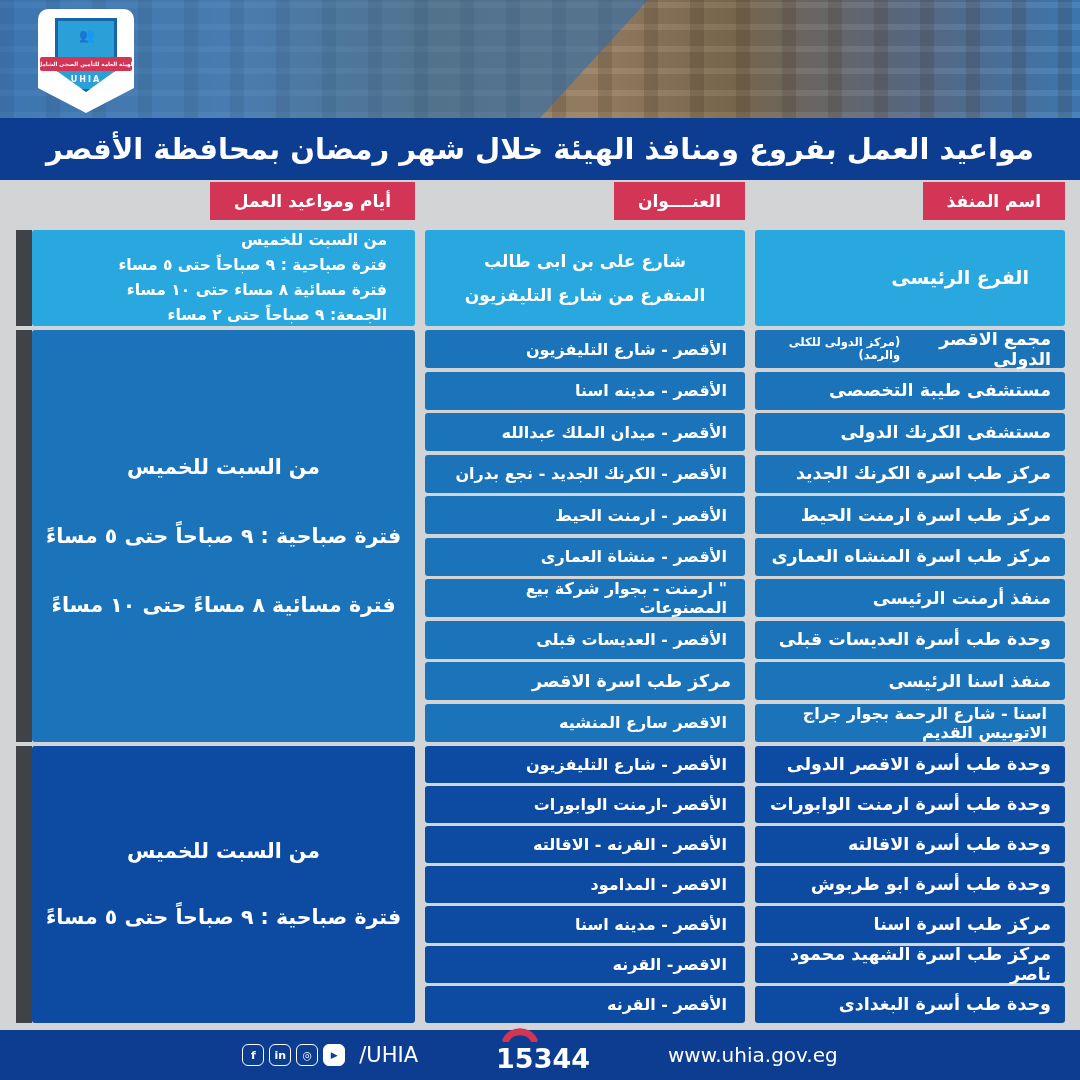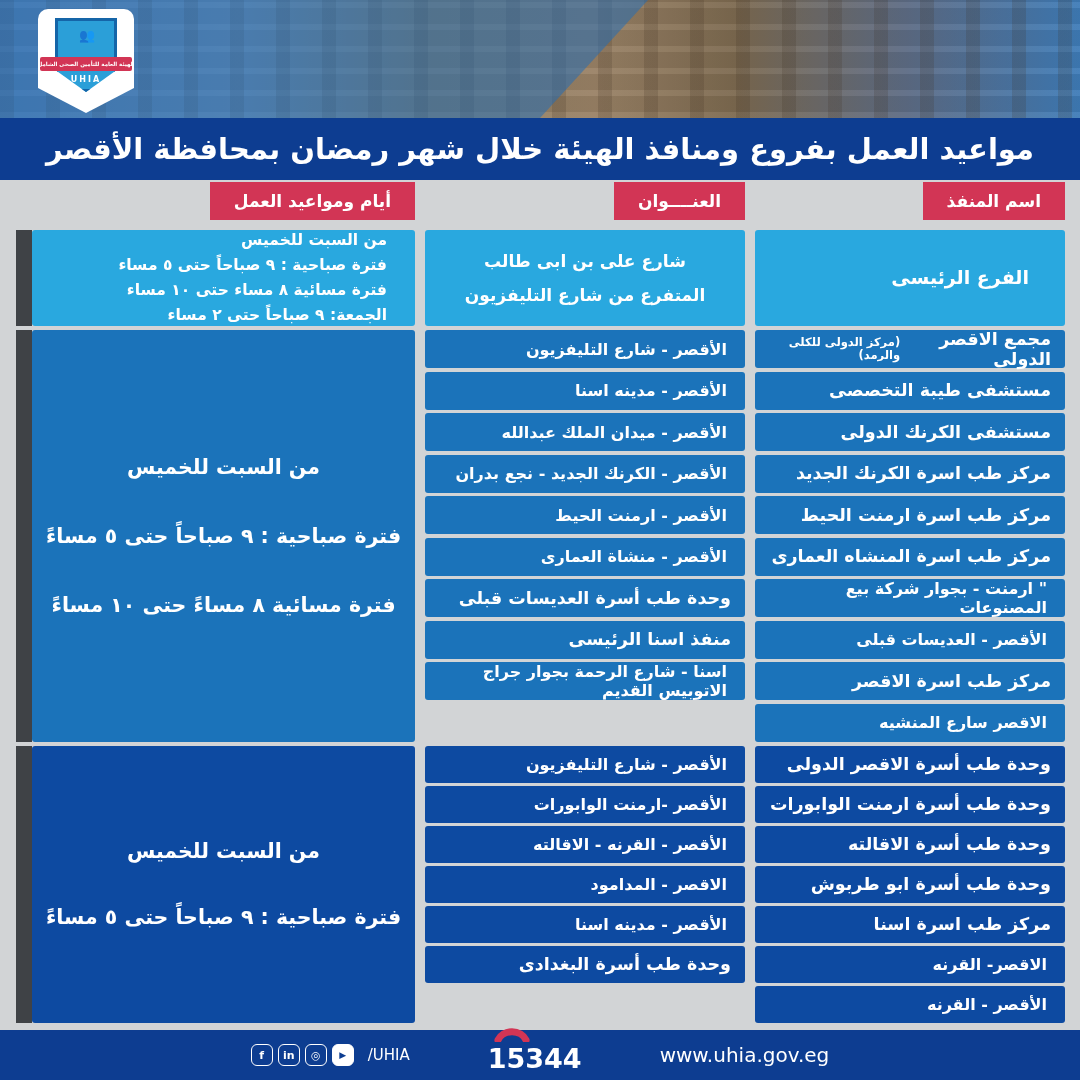--- a/index.html
+++ b/index.html
@@ -96,21 +96,21 @@
     position:absolute;bottom:0;left:0;width:1080px;height:50px;background:#0d3d91;
     display:flex;align-items:center;justify-content:center;gap:78px;color:#fff;direction:ltr;
   }
   .social{display:flex;align-items:center;gap:5px;}
   .sicon{
     width:22px;height:22px;border:1.6px solid #fff;border-radius:6px;
     display:flex;align-items:center;justify-content:center;
     font-size:11px;font-weight:bold;color:#fff;box-sizing:border-box;
   }
   .sicon.yt{background:#fff;color:#0d3d91;font-size:9px;}
-  .handle{font-size:15px;margin-left:9px;font-weight:normal;}
+  .handle{font-size:21px;margin-left:9px;font-weight:normal;}
   .hotline{position:relative;font-size:27px;font-weight:bold;padding-top:6px;}
   .hotline svg{position:absolute;top:-9px;left:6px;}
   .website{font-size:20px;}
 </style>
 </head>
 <body>
 
 <div class="photo">
   <div class="texture"></div>
   <div class="overlay"></div>
@@ -169,20 +169,21 @@
 
     <div class="cell mb name-cell">مركز طب اسرة الكرنك الجديد</div>
     <div class="cell mb addr-cell">الأقصر - الكرنك الجديد - نجع بدران</div>
 
     <div class="cell mb name-cell">مركز طب اسرة ارمنت الحيط</div>
     <div class="cell mb addr-cell">الأقصر - ارمنت الحيط</div>
 
     <div class="cell mb name-cell">مركز طب اسرة المنشاه العمارى</div>
     <div class="cell mb addr-cell">الأقصر - منشاة العمارى</div>
 
+    <div class="cell mb name-cell">منفذ أرمنت الرئيسى</div>
     <div class="cell mb addr-cell">" ارمنت - بجوار شركة بيع المصنوعات</div>
 
     <div class="cell mb name-cell">وحدة طب أسرة العديسات قبلى</div>
     <div class="cell mb addr-cell">الأقصر - العديسات قبلى</div>
 
     <div class="cell mb name-cell">منفذ اسنا الرئيسى</div>
     <div class="cell mb name-cell">مركز طب اسرة الاقصر</div>
 
     <div class="cell mb addr-cell">اسنا - شارع الرحمة بجوار جراج الاتوبيس القديم</div>
     <div class="cell mb addr-cell">الاقصر سارع المنشيه</div>
@@ -202,20 +203,21 @@
 
     <div class="cell nb name-cell">وحدة طب أسرة الاقالته</div>
     <div class="cell nb addr-cell">الأقصر - القرنه - الاقالته</div>
 
     <div class="cell nb name-cell">وحدة طب أسرة ابو طربوش</div>
     <div class="cell nb addr-cell">الاقصر - المدامود</div>
 
     <div class="cell nb name-cell">مركز طب اسرة اسنا</div>
     <div class="cell nb addr-cell">الأقصر - مدينه اسنا</div>
 
+    <div class="cell nb name-cell">مركز طب اسرة الشهيد محمود ناصر</div>
     <div class="cell nb addr-cell">الاقصر- القرنه</div>
 
     <div class="cell nb name-cell">وحدة طب أسرة البغدادى</div>
     <div class="cell nb addr-cell">الأقصر - القرنه</div>
   </div>
 
 </div>
 
 <div class="footer">
   <div class="social">

